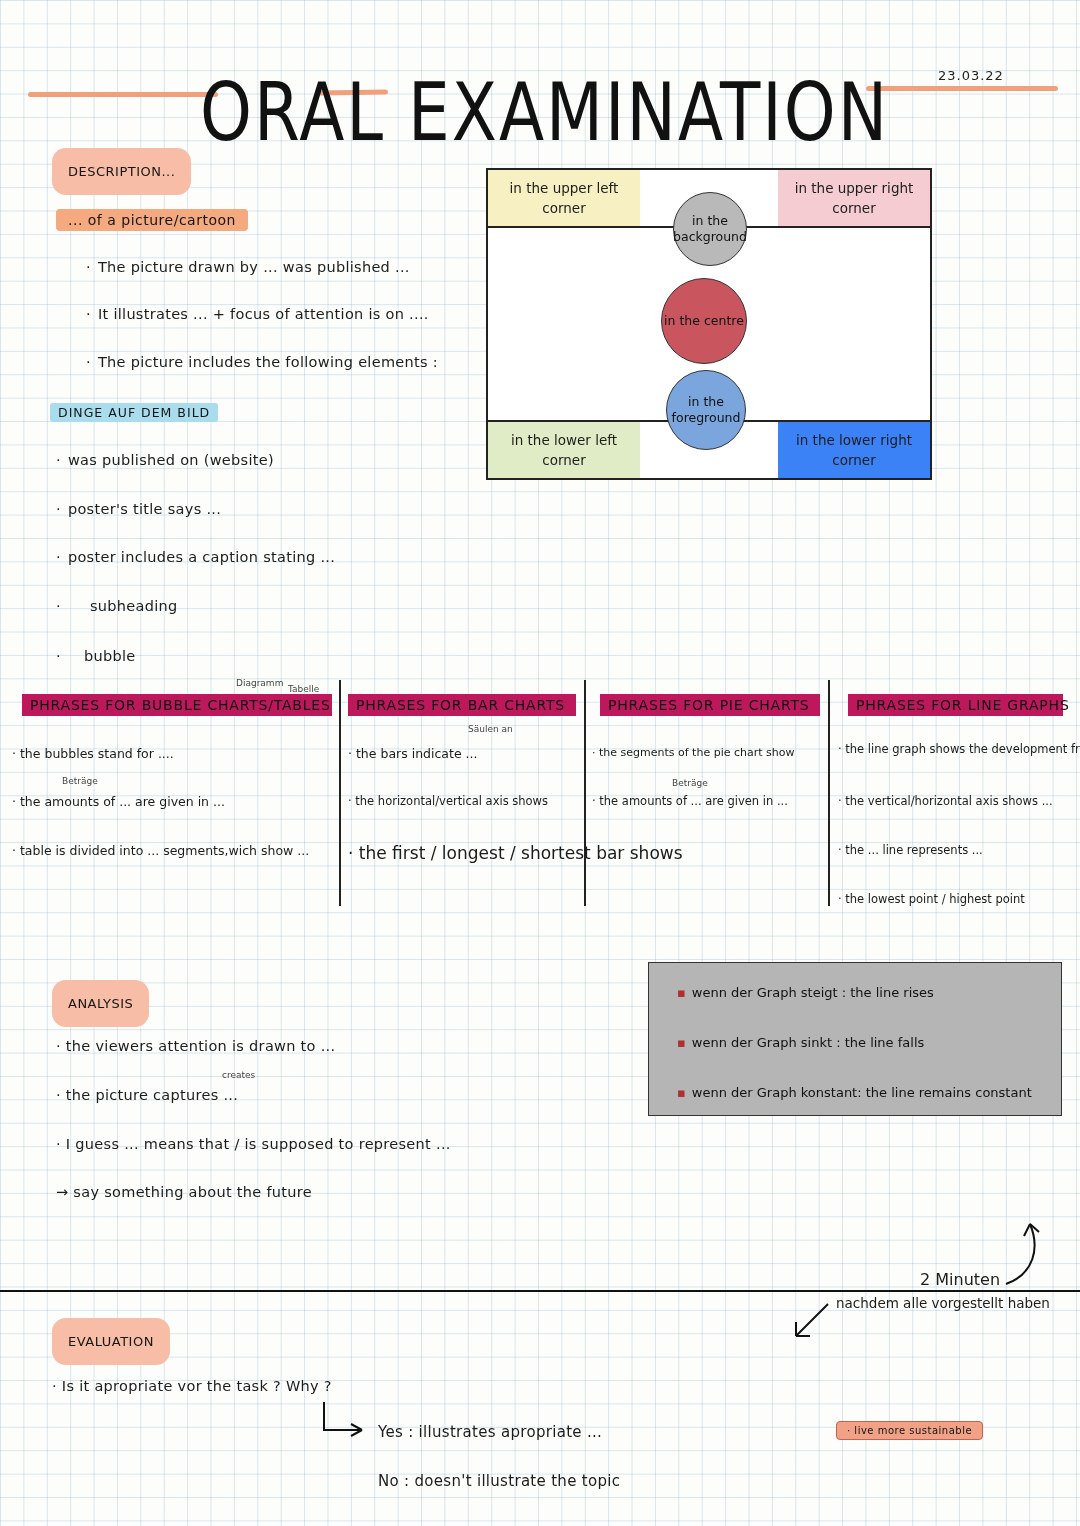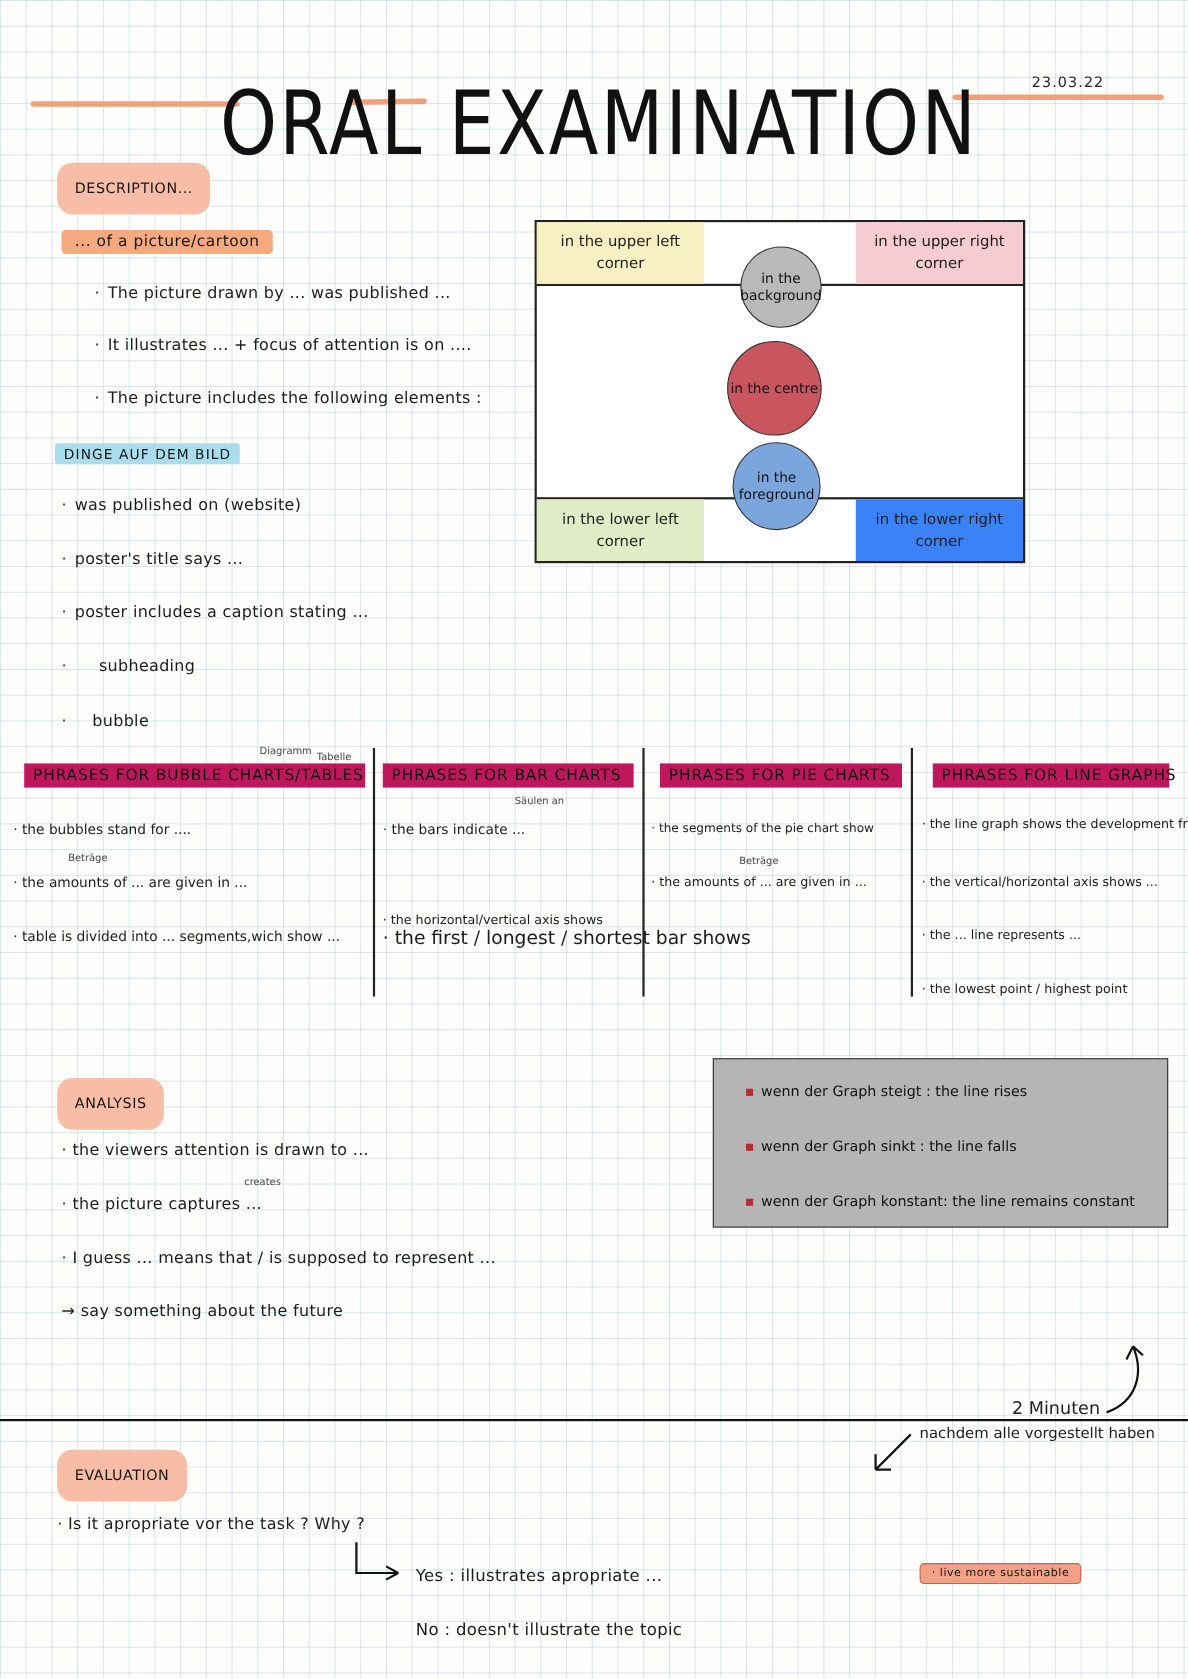--- a/index.html
+++ b/index.html
@@ -50,21 +50,21 @@
   .badge.orange-line{background:#f4a97f;}
   .badge.blue{background:#a9dced;}
   .badge.salmon{background:#f0a186;border:1.5px solid #c9614a;border-radius:4px;padding:3px 10px;font-size:10px;}
 
   
   .bullet{position:absolute;font-size:14.5px;color:#1c1c1c;white-space:nowrap;letter-spacing:.3px;}
   .bullet .dot{margin-right:7px;}
   .tiny{position:absolute;font-size:9px;color:#444;white-space:nowrap;}
 
   
-  #diagram{position:absolute;left:486px;top:168px;width:442px;height:308px;background:#fff;border:2px solid #222;margin-top:32px;}
+  #diagram{position:absolute;left:486px;top:168px;width:442px;height:308px;background:#fff;border:2px solid #222;}
   .corner{position:absolute;font-size:13.5px;text-align:center;line-height:1.5;padding:8px 4px;box-sizing:border-box;}
   #c-ul{left:0;top:0;width:152px;height:56px;background:#f7f0c2;}
   #c-ur{left:290px;top:0;width:152px;height:56px;background:#f4ccd2;}
   #c-ll{left:0;top:252px;width:152px;height:56px;background:#e0ecc5;}
   #c-lr{left:290px;top:252px;width:152px;height:56px;background:#3b82f6;}
   .inner-frame{position:absolute;left:0;top:56px;width:442px;height:196px;border-top:2px solid #222;border-bottom:2px solid #222;box-sizing:border-box;}
   .circ{
     position:absolute;border-radius:50%;
     display:flex;align-items:center;justify-content:center;text-align:center;
     font-size:12.5px;line-height:1.25;color:#111;border:1.5px solid #333;
@@ -162,21 +162,21 @@
     <div class="tiny hw" style="left:288px;top:4px;">Tabelle</div>
     <div class="tiny hw" style="left:468px;top:44px;">Säulen an</div>
     <div class="tiny hw" style="left:672px;top:98px;">Beträge</div>
     <div class="tiny hw" style="left:62px;top:96px;">Beträge</div>
 
     <div class="ph-line hw" style="left:12px;top:66px;">· <span>the bubbles stand for ....</span></div>
     <div class="ph-line hw" style="left:12px;top:114px;">· <span>the amounts of ... are given in ...</span></div>
     <div class="ph-line hw" style="left:12px;top:163px;">· <span>table is divided into ...  segments,wich show ...</span></div>
 
     <div class="ph-line hw" style="left:348px;top:66px;">· <span>the bars indicate ...</span></div>
-    <div class="ph-line hw" style="left:348px;top:114px;font-size:11.5px;margin-top:35px;">· <span>the horizontal/vertical axis shows</span></div>
+    <div class="ph-line hw" style="left:348px;top:114px;font-size:11.5px;">· <span>the horizontal/vertical axis shows</span></div>
     <div class="ph-line hw" style="left:348px;top:163px;font-size:17px;">· <span>the first / longest / shortest bar shows</span></div>
 
     <div class="ph-line hw" style="left:592px;top:66px;font-size:11px;">· <span>the segments of the pie chart show</span></div>
     <div class="ph-line hw" style="left:592px;top:114px;font-size:11.5px;">· <span>the amounts of ... are given in ...</span></div>
 
     <div class="ph-line hw" style="left:838px;top:62px;font-size:11.5px;">· <span>the line graph shows the development from ...</span></div>
     <div class="ph-line hw" style="left:838px;top:114px;font-size:11.5px;">· <span>the vertical/horizontal axis shows ...</span></div>
     <div class="ph-line hw" style="left:838px;top:163px;font-size:11.5px;">· <span>the ... line represents ...</span></div>
     <div class="ph-line hw" style="left:838px;top:212px;font-size:11.5px;">· <span>the lowest point / highest point</span></div>
   </div>

